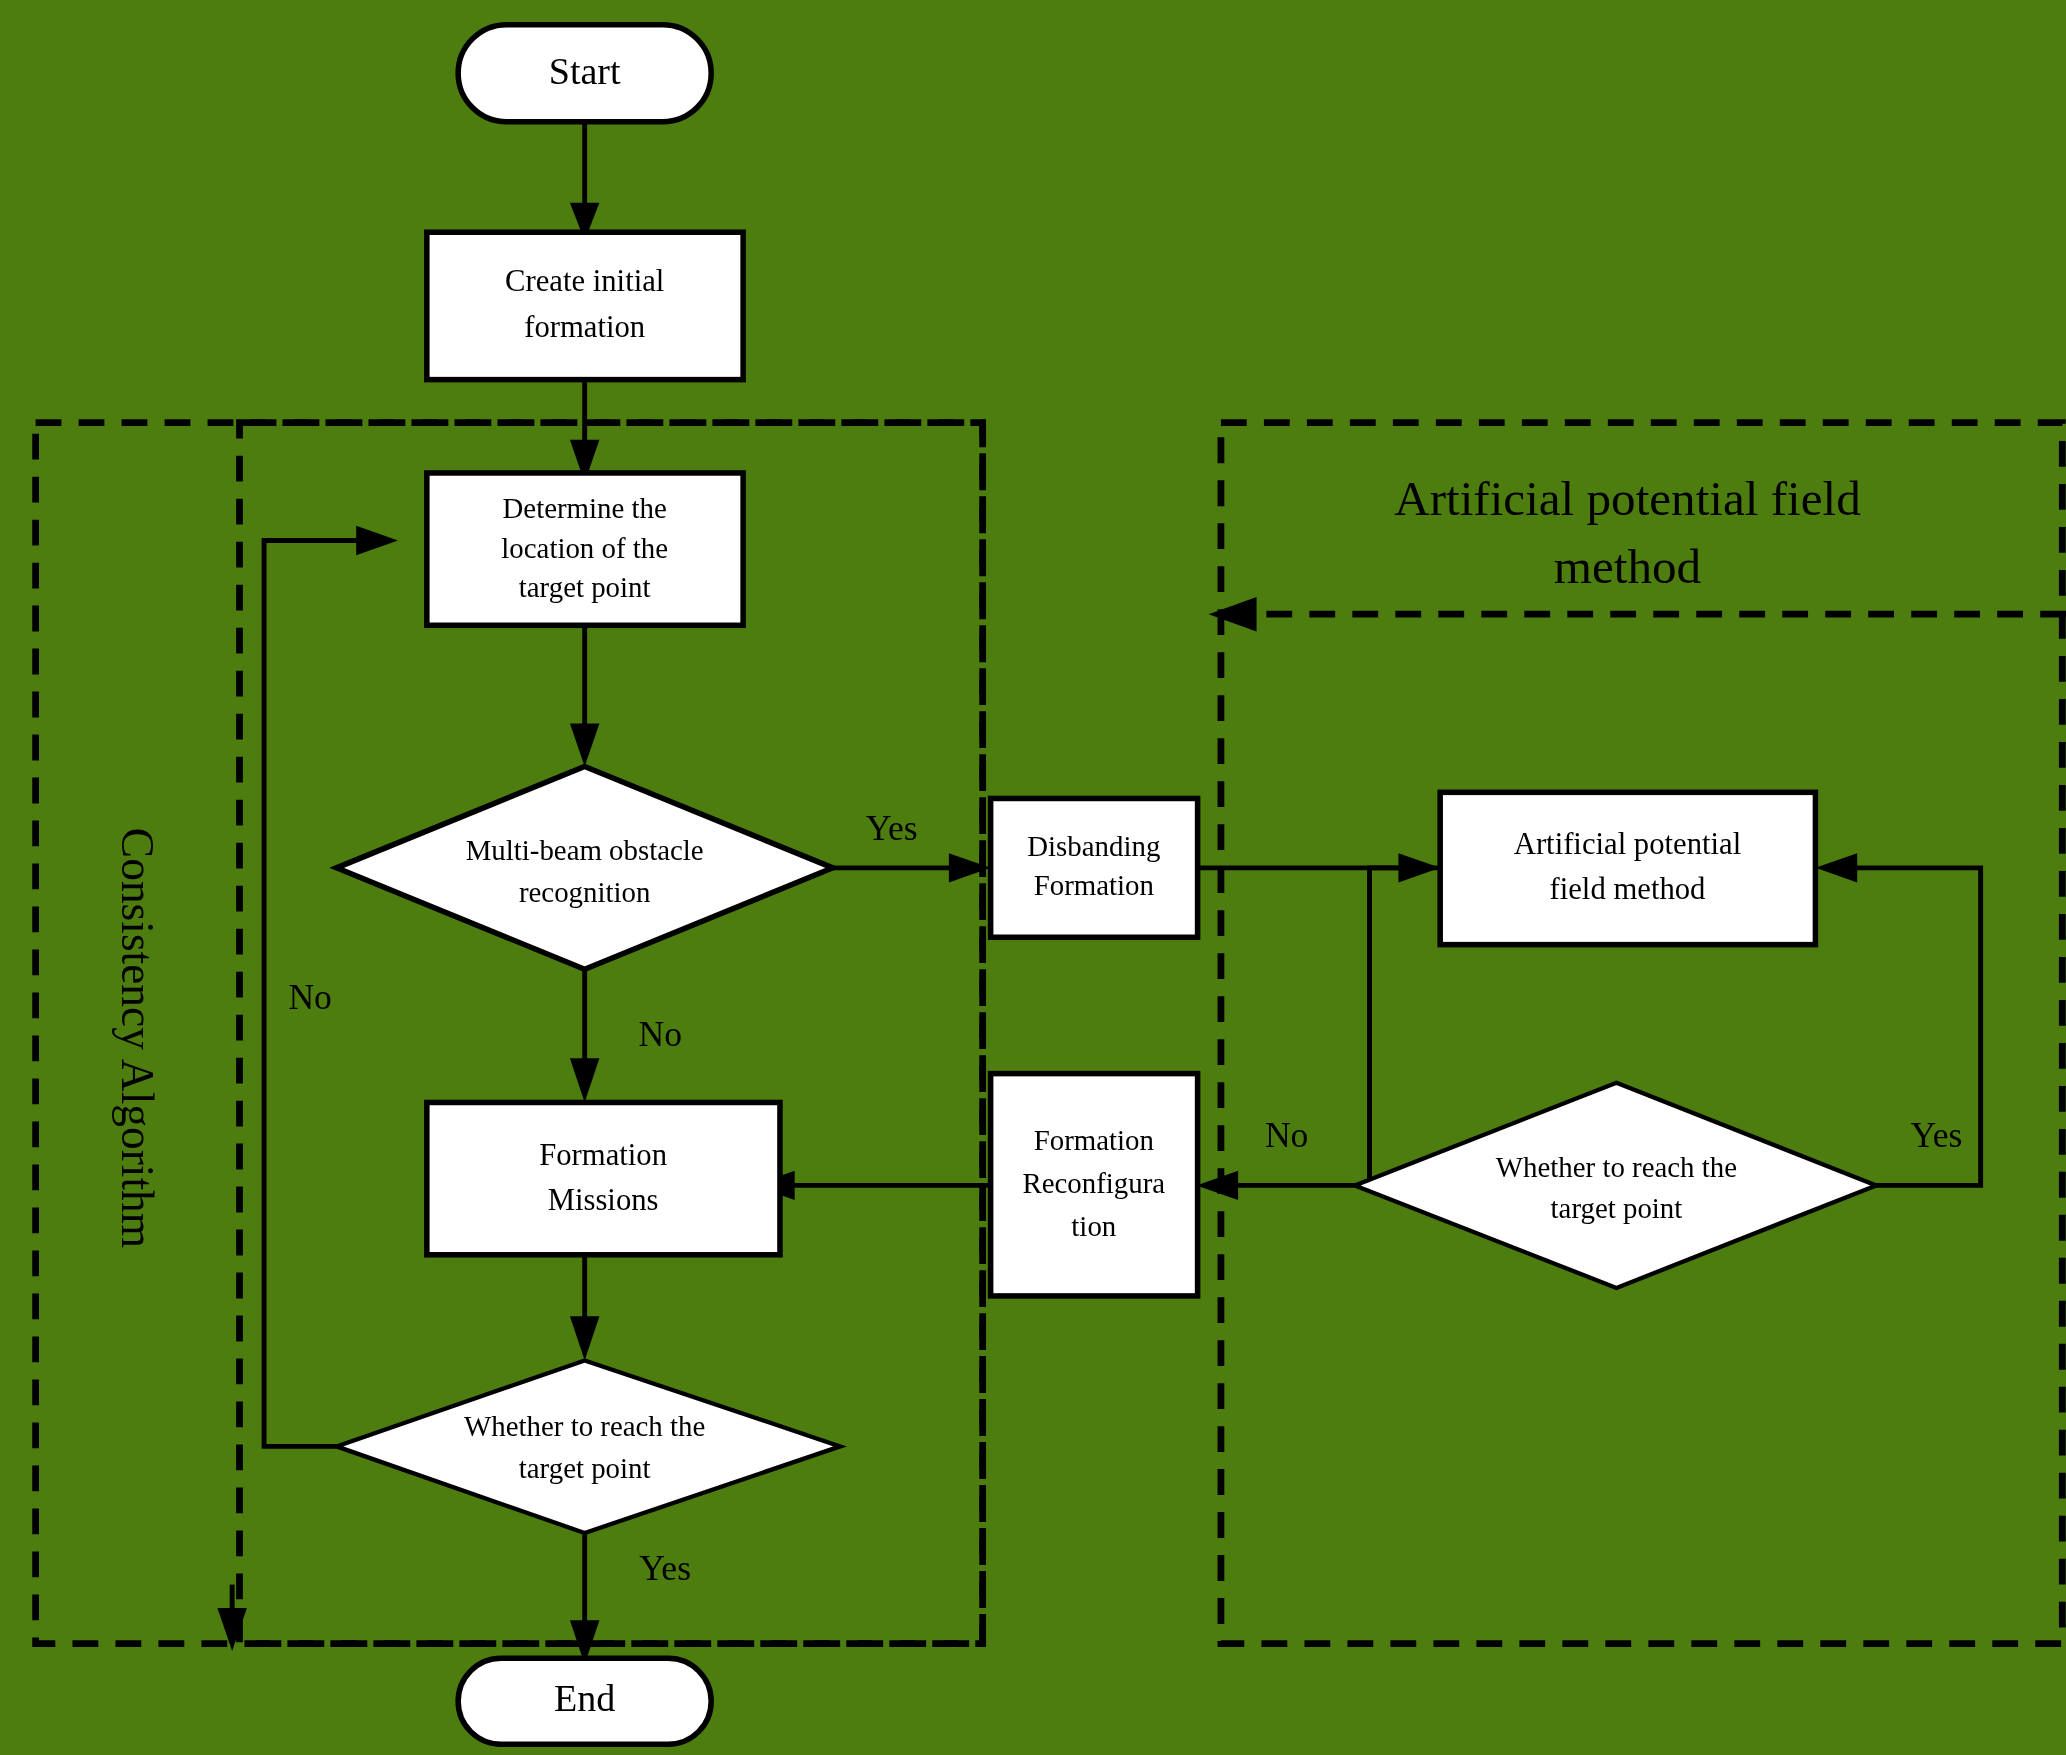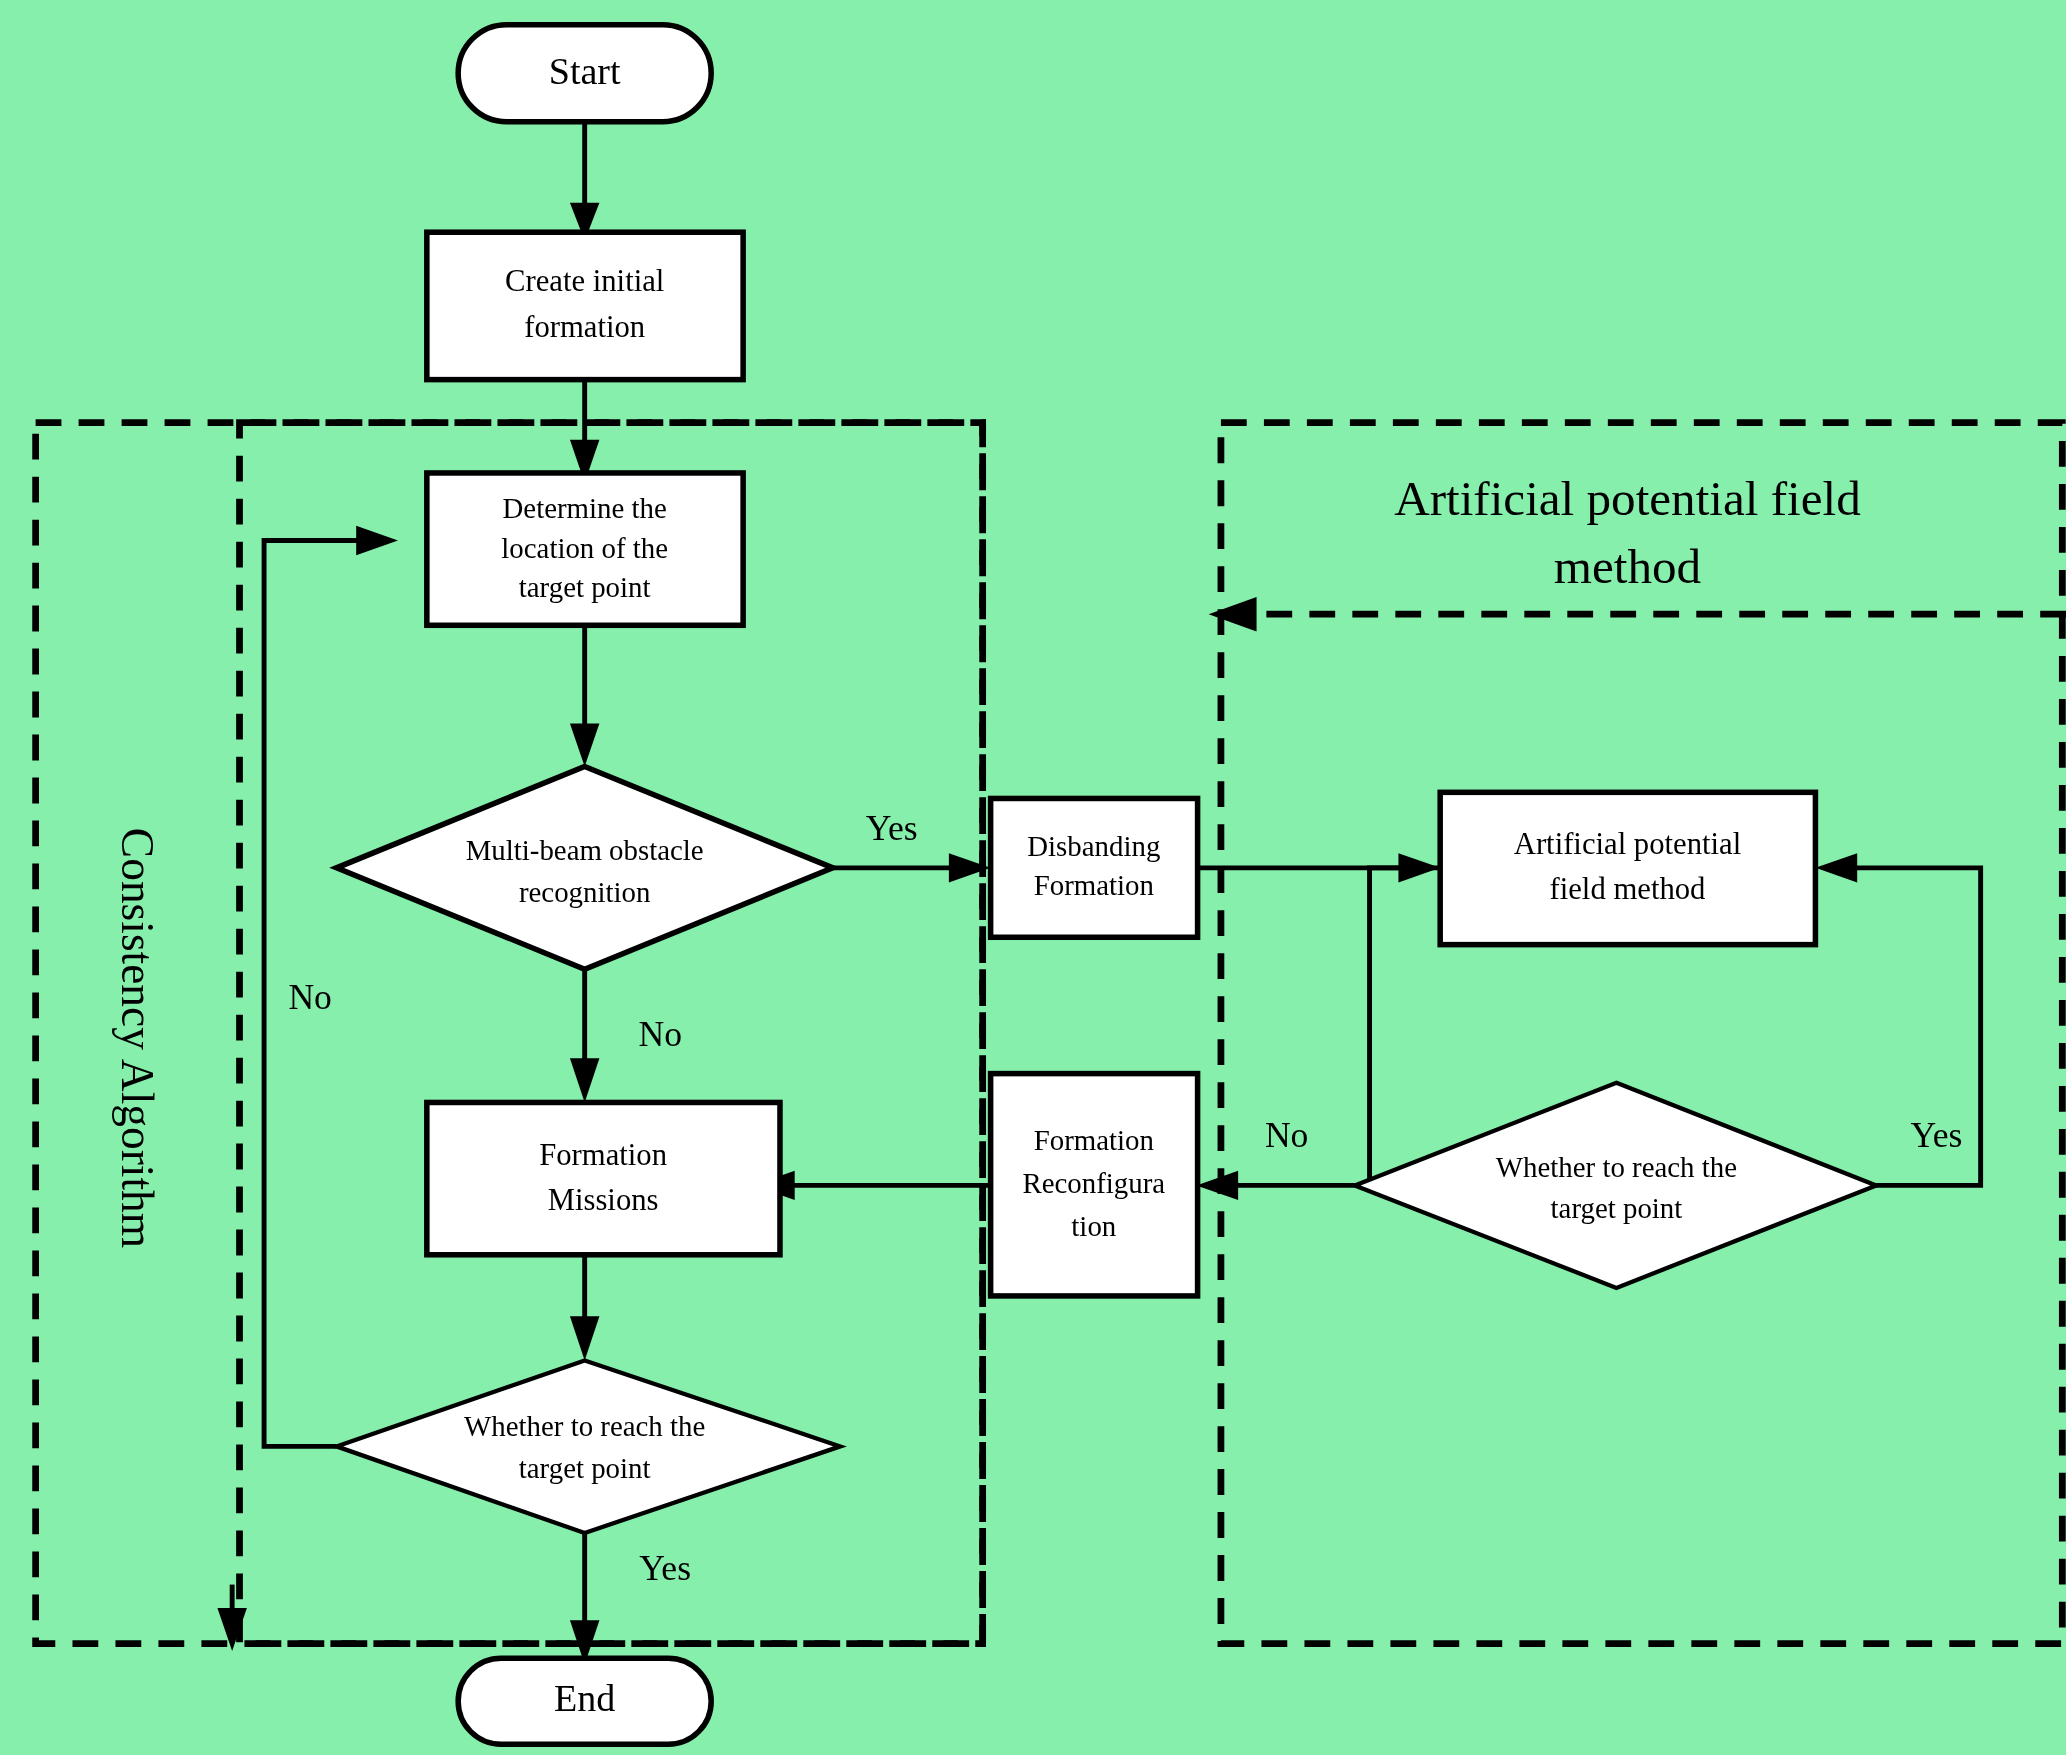--- a/index.html
+++ b/index.html
@@ -4,21 +4,21 @@
 <style>
   html, body {
     margin: 0;
     padding: 0;
     background: #ffffff;
   }
   #page {
     position: relative;
     width: 2066px;
     height: 1756px;
-    background: #86efac;
+    background: #4d7c0f;
     font-family: "Liberation Serif", "DejaVu Serif", serif;
     overflow: hidden;
   }
   svg.flow {
     position: absolute;
     left: 0; top: 0;
     width: 2066px;
     height: 1756px;
   }
   .shape-stroke { fill: #ffffff; stroke: #000000; stroke-width: 9; }

